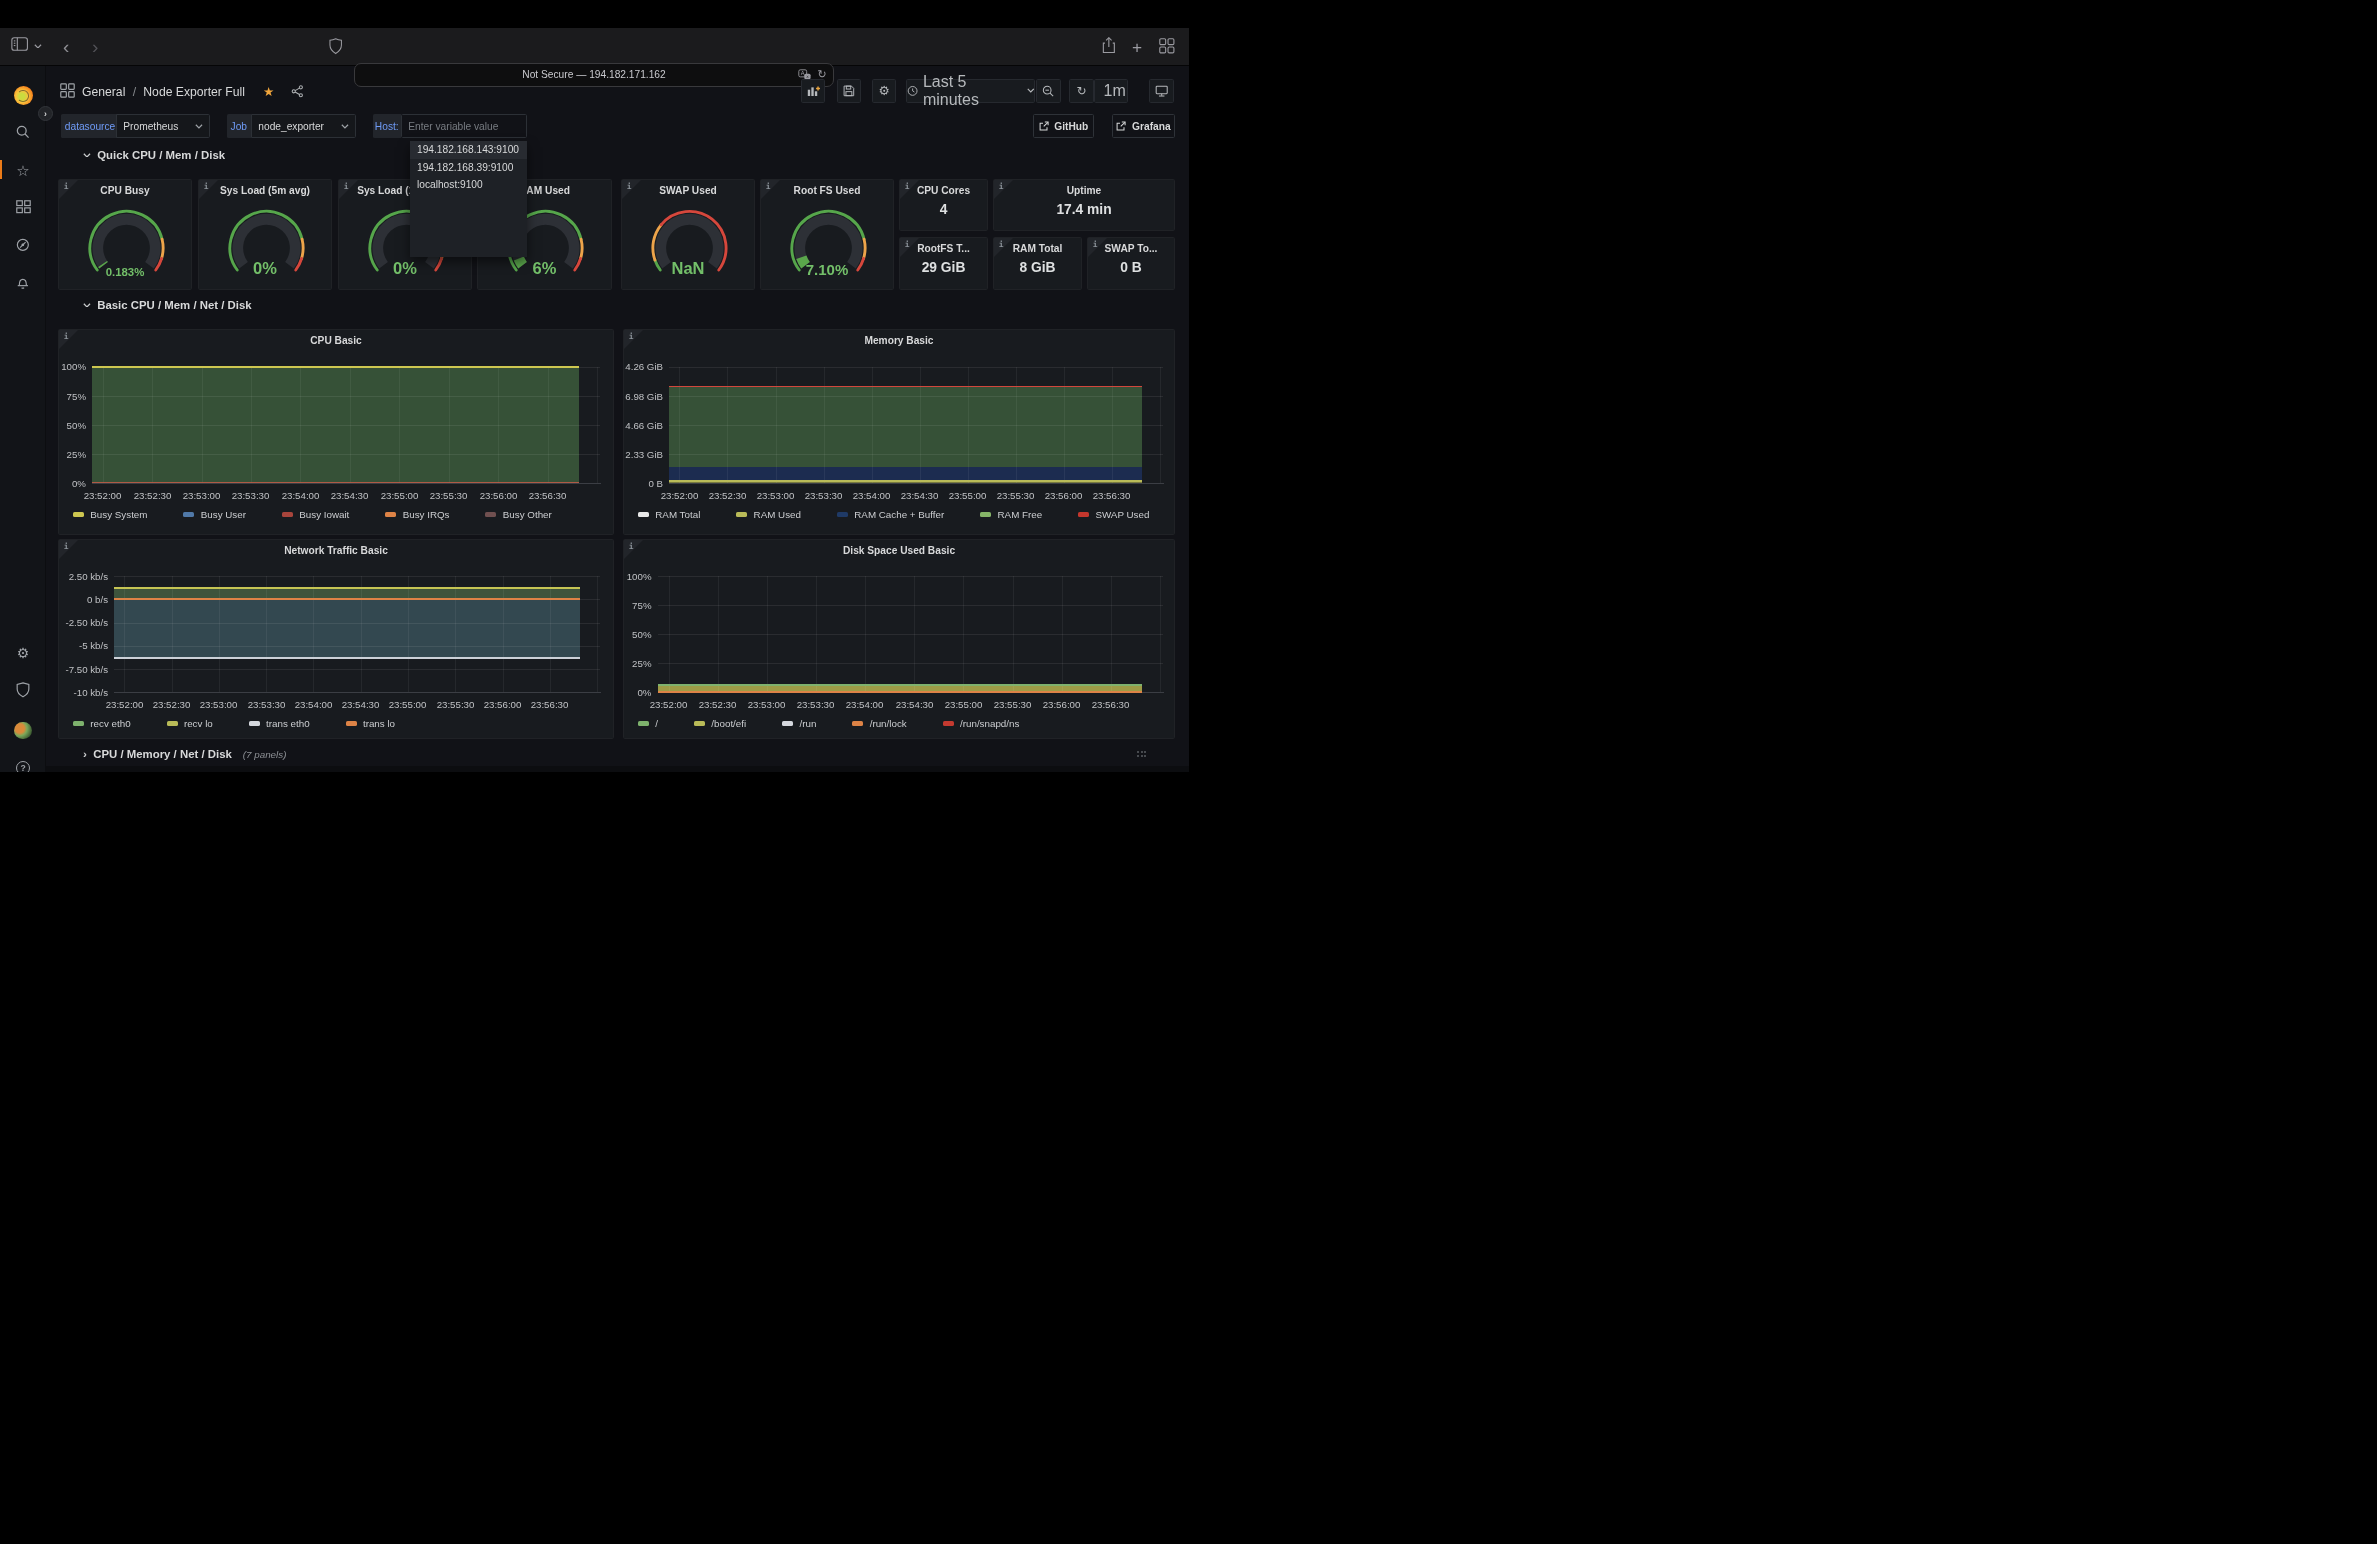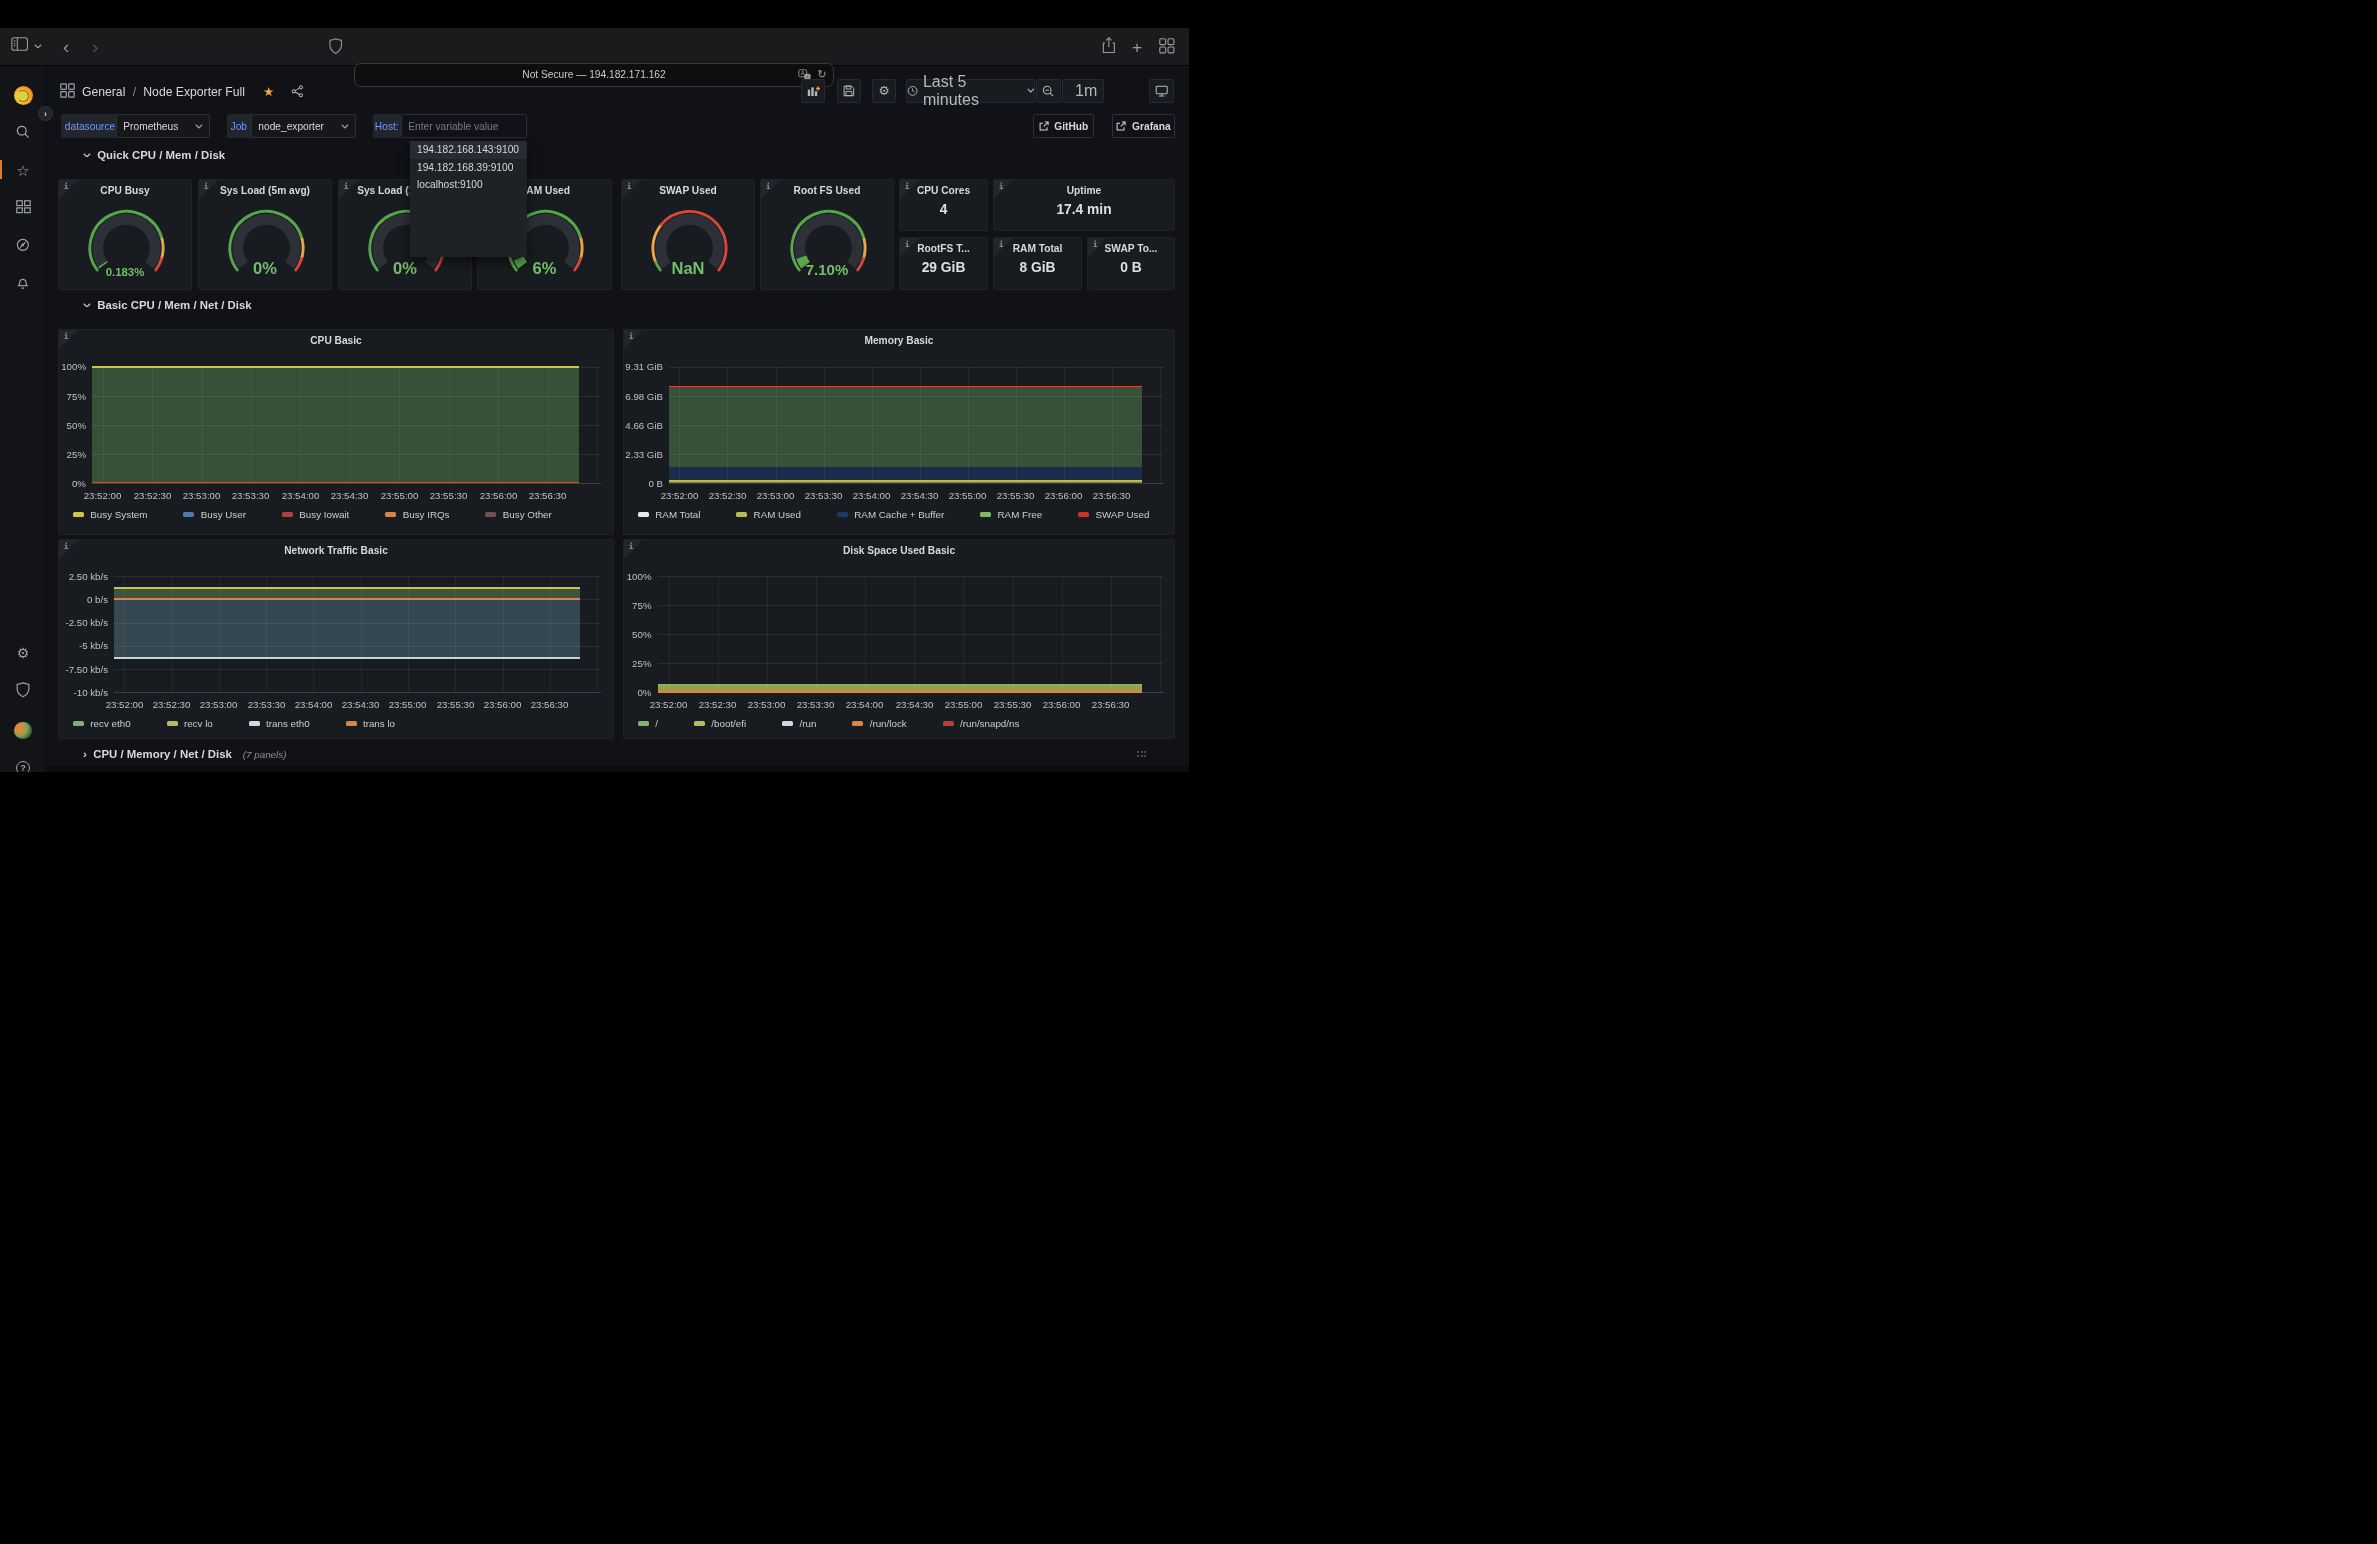--- a/index.html
+++ b/index.html
@@ -234,21 +234,21 @@
   <div class="hbtn" style="left:1036px;width:25px;">
     <svg width="12.6" height="12.6" viewBox="0 0 17 17" fill="none" stroke="#b6b9bc" stroke-width="1.4">
       <circle cx="7" cy="7" r="5.2"></circle>
         <line x1="10.9" y1="10.9" x2="15" y2="15"></line>
         <line x1="4.6" y1="7" x2="9.4" y2="7"></line>
     </svg>
   </div>
   <div class="hbtn" style="left:1069px;width:25px;font-size:11.8px;">
       <span>↻</span>
     </div>
-  <div class="hbtn" style="left:1062px;width:42px;padding-left:12px;">
+  <div class="hbtn" style="left:1094px;width:34px;padding-left:12px;">
     <span>1m</span>
     <svg class="caret" viewBox="0 0 10 6" fill="none" stroke="#b6b9bc" stroke-width="1.5">
         <polyline points="1,1 5,5 9,1"></polyline>
       </svg>
   </div>
   <div class="hbtn" style="left:1149px;width:25px;">
     <svg width="13.4" height="12.6" viewBox="0 0 17 16" fill="none" stroke="#b6b9bc" stroke-width="1.3">
       <rect x="1.5" y="1.5" width="14" height="9.5" rx="1"></rect>
         <line x1="8.5" y1="11" x2="8.5" y2="13.5"></line>
         <line x1="5" y1="14" x2="12" y2="14"></line>
@@ -498,21 +498,21 @@
           <div class="gridv" style="left: 251px; height: 116px;"></div>
           <div class="gridv" style="left: 299px; height: 116px;"></div>
           <div class="gridv" style="left: 347px; height: 116px;"></div>
           <div class="gridv" style="left: 395px; height: 116px;"></div>
           <div class="gridv" style="left: 443px; height: 116px;"></div>
           <div class="gridv" style="left: 491px; height: 116px;"></div>
           <div class="baseline" style="top: 116px; width: 495px;"></div>
           <div class="bandline" style="left: 0px; top: 18.7px; width: 473px; height: 1.6px; background: rgb(209, 71, 60);"></div>
           <div class="bandline" style="left: 0px; top: 113px; width: 473px; height: 1.6px; background: rgb(185, 187, 88);"></div>
         </div>
-        <div class="ylab" style="left: 0px; width: 39px; top: 31px;">9.31 GiB</div>
+        <div class="ylab" style="left: 0px; width: 39px; top: 31px;">4.26 GiB</div>
         <div class="ylab" style="left: 0px; width: 39px; top: 61px;">6.98 GiB</div>
         <div class="ylab" style="left: 0px; width: 39px; top: 90px;">4.66 GiB</div>
         <div class="ylab" style="left: 0px; width: 39px; top: 119px;">2.33 GiB</div>
         <div class="ylab" style="left: 0px; width: 39px; top: 148px;">0 B</div>
         <div class="xlab" style="left: 32px; top: 160px;">23:52:00</div>
         <div class="xlab" style="left: 80px; top: 160px;">23:52:30</div>
         <div class="xlab" style="left: 128px; top: 160px;">23:53:00</div>
         <div class="xlab" style="left: 176px; top: 160px;">23:53:30</div>
         <div class="xlab" style="left: 224px; top: 160px;">23:54:00</div>
         <div class="xlab" style="left: 272px; top: 160px;">23:54:30</div>

